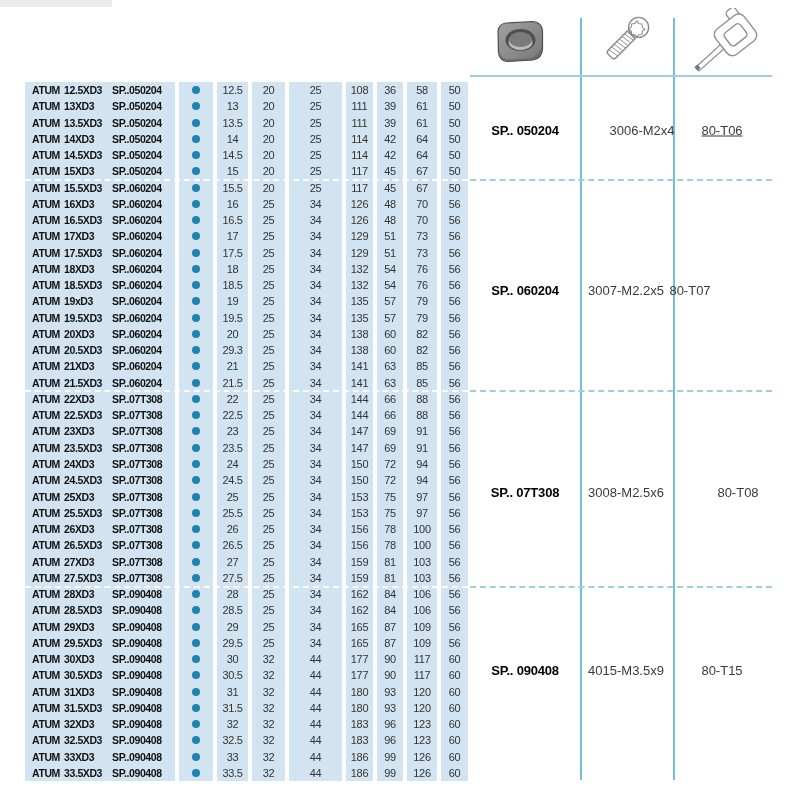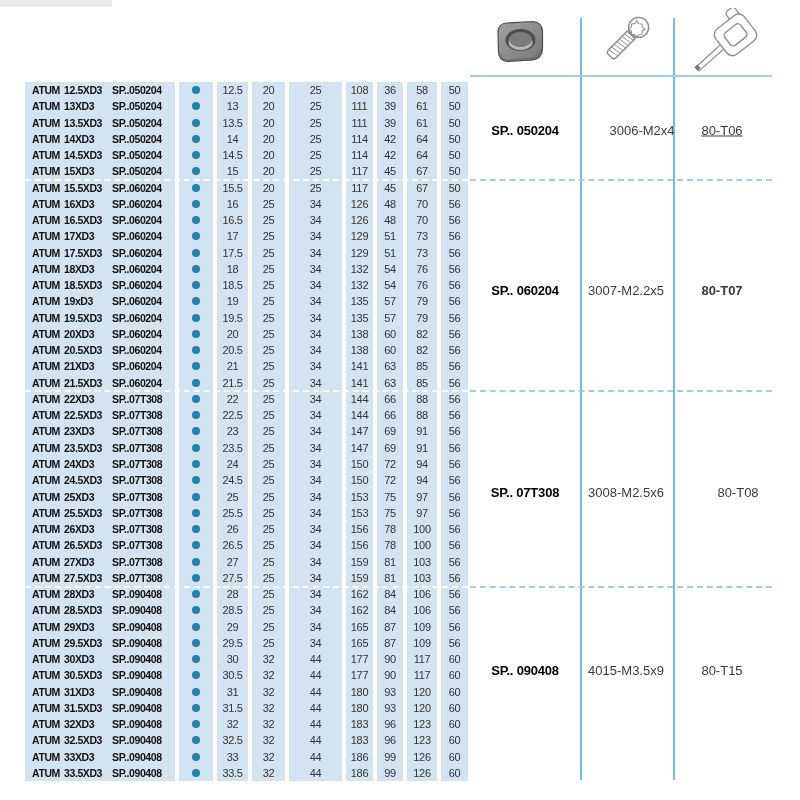--- a/index.html
+++ b/index.html
@@ -355,21 +355,21 @@
     <div class="trow cols">
       <div class="cell namecell">
         <span class="b">ATUM</span>
         <span class="s">20.5XD3</span>
         <span class="p">SP..</span>
         <span class="c">060204</span>
       </div>
       <div class="cell">
           <span class="dot"></span>
         </div>
-      <div class="cell">20.5</div>
+      <div class="cell">29.3</div>
       <div class="cell">25</div>
       <div class="cell">34</div>
       <div class="cell">138</div>
       <div class="cell">60</div>
       <div class="cell">82</div>
       <div class="cell">56</div>
     </div>
 
     <div class="trow cols">
       <div class="cell namecell">
@@ -918,21 +918,21 @@
       </g>
     </svg>
   </div>
 
   <span class="glabel bold" style="left:525px;top:130px;">SP.. 050204</span>
   <span class="glabel" style="left:626px;top:130px;margin-left:16px;">3006-M2x4</span>
   <span class="glabel" style="left:722px;top:130px;text-decoration:underline;">80-T06</span>
 
   <span class="glabel bold" style="left:525px;top:290px;">SP.. 060204</span>
   <span class="glabel" style="left:626px;top:290px;">3007-M2.2x5</span>
-  <span class="glabel" style="left:722px;top:290px;font-weight:bold;">80-T07</span>
+  <span class="glabel" style="left:690px;top:290px;">80-T07</span>
 
   <span class="glabel bold" style="left:525px;top:492px;">SP.. 07T308</span>
   <span class="glabel" style="left:626px;top:492px;">3008-M2.5x6</span>
   <span class="glabel" style="left:722px;top:492px;margin-left:16px;">80-T08</span>
 
   <span class="glabel bold" style="left:525px;top:670px;">SP.. 090408</span>
   <span class="glabel" style="left:626px;top:670px;">4015-M3.5x9</span>
   <span class="glabel" style="left:722px;top:670px;">80-T15</span>
 
   <div class="sep-t" style="top:179px;"></div>

